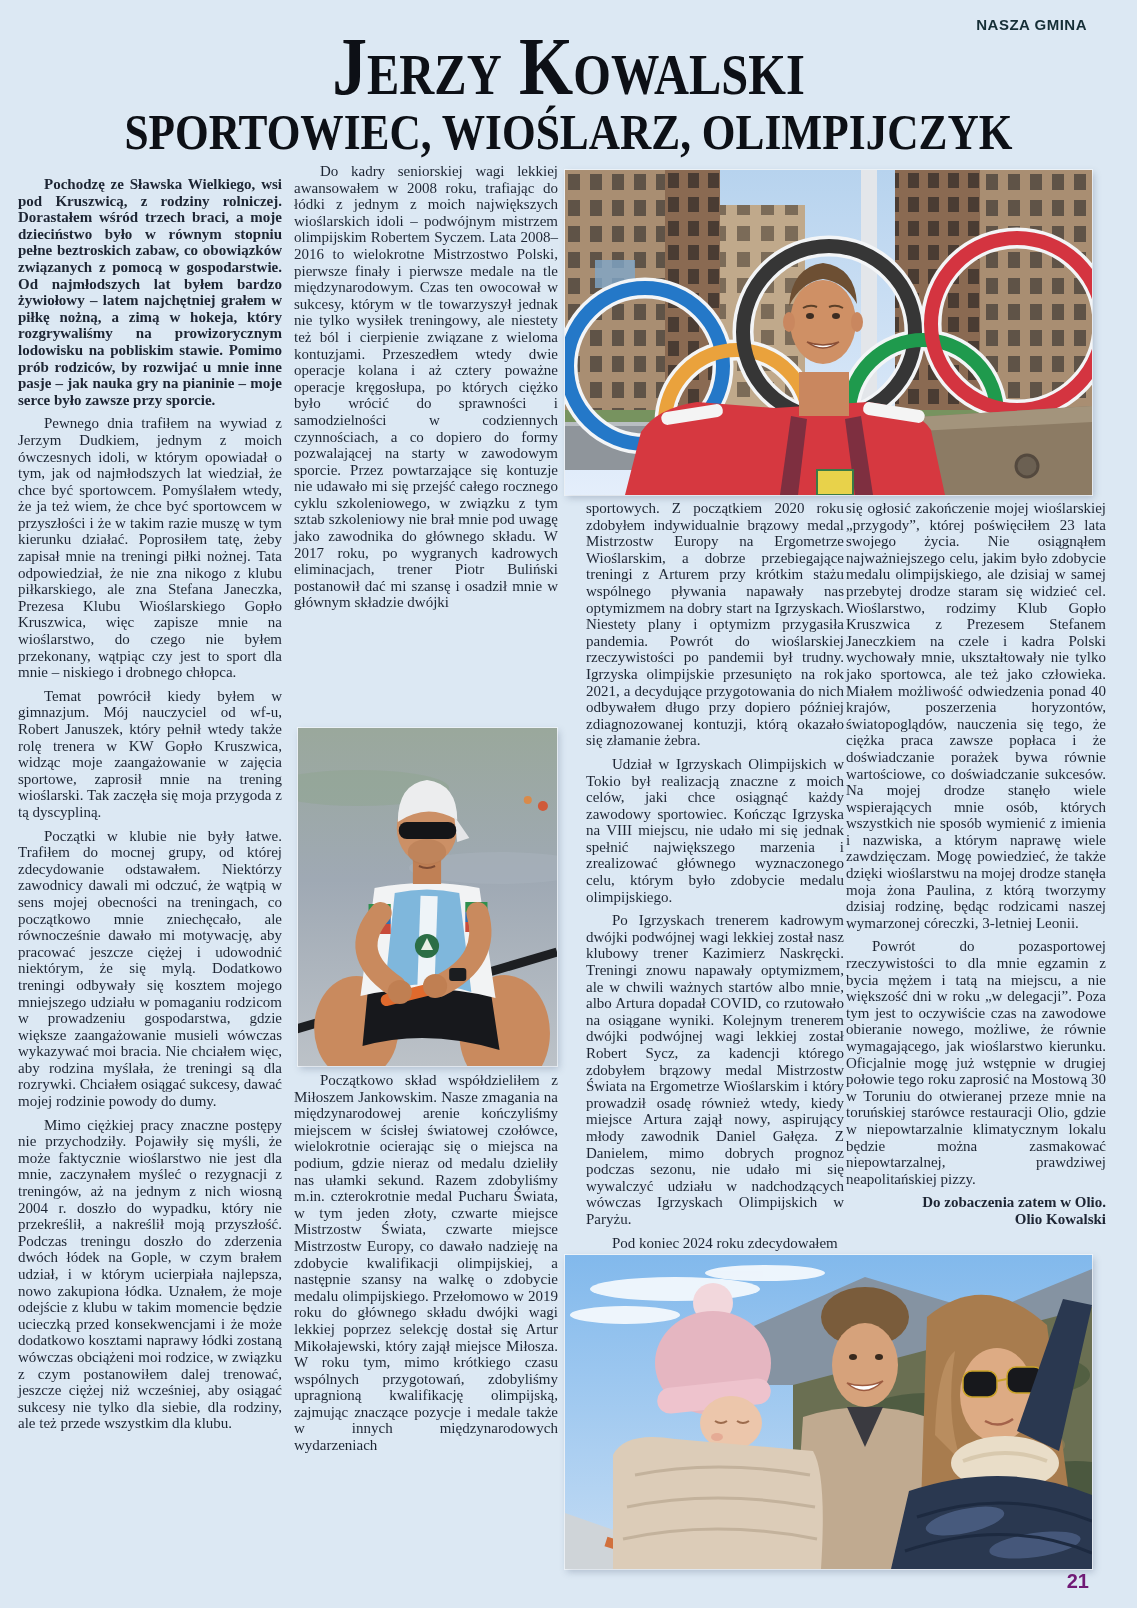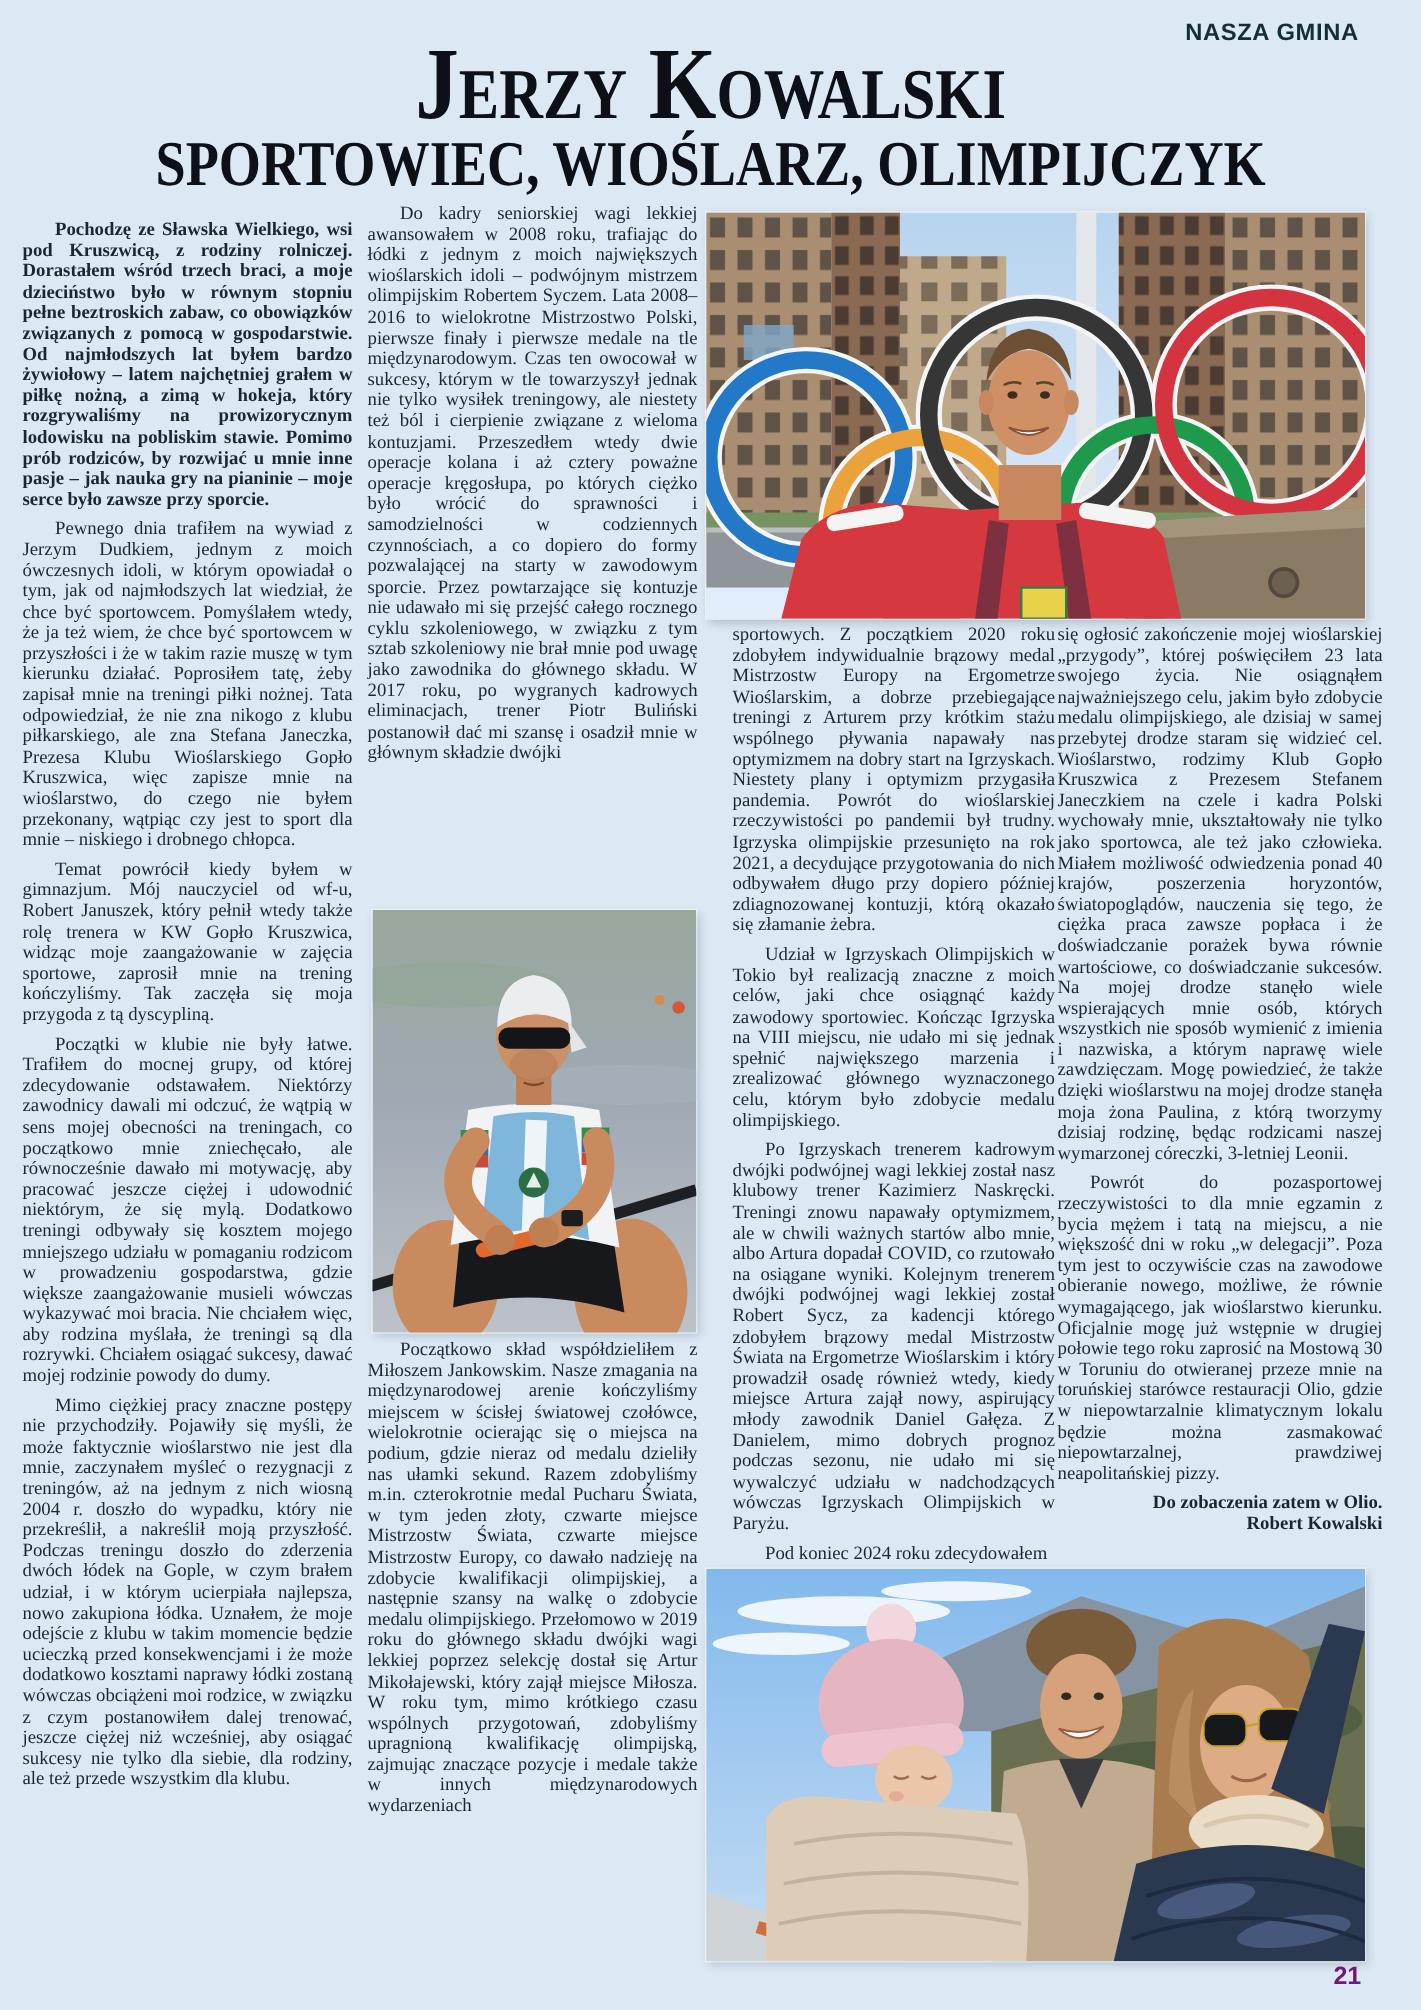--- a/index.html
+++ b/index.html
@@ -1,19 +1,19 @@
 <!DOCTYPE html>
 <html lang="pl"><head>
 <meta charset="utf-8">
 <style>
   html,body{margin:0;padding:0;}
   .page{position:relative;width:1137px;height:1608px;background:#dce8f3;overflow:hidden;
         color:#1d2533;font-family:"Liberation Serif","DejaVu Serif",serif;}
   .masthead{position:absolute;top:16px;right:50px;font-family:"Liberation Sans","DejaVu Sans",sans-serif;
-        font-weight:bold;font-size:19px;letter-spacing:.5px;color:#152e36;}
+        font-weight:bold;font-size:15px;letter-spacing:.5px;color:#152e36;}
   .title{position:absolute;top:26px;left:0;width:100%;text-align:center;margin:0;
         font-size:82px;line-height:82px;font-weight:bold;font-variant:small-caps;color:#0d1016;
         transform:scaleX(.85);transform-origin:50% 0;white-space:nowrap;}
   .subtitle{position:absolute;top:106px;left:0;width:100%;text-align:center;margin:0;
         font-size:51px;line-height:52px;font-weight:bold;color:#0d1016;
         transform:scaleX(.85);transform-origin:50% 0;white-space:nowrap;}
   .col{position:absolute;width:264px;}
   #col1{left:18px;top:176px;font-family:Liberation Serif, serif;}
   #col2a{left:294px;top:163px;}
   #col2b{left:294px;top:1072px;}
@@ -36,41 +36,41 @@
 
 <div class="page">
 
   <div class="masthead">NASZA GMINA</div>
   <h1 class="title">Jerzy Kowalski</h1>
   <h2 class="subtitle">SPORTOWIEC, WIOŚLARZ, OLIMPIJCZYK</h2>
 
   <div class="col" id="col1">
       <p class="para bold">Pochodzę ze Sławska Wielkiego, wsi pod Kruszwicą, z rodziny rolniczej. Dorastałem wśród trzech braci, a moje dzieciństwo było w równym stopniu pełne beztroskich zabaw, co obowiązków związanych z pomocą w gospodarstwie. Od najmłodszych lat byłem bardzo żywiołowy – latem najchętniej grałem w piłkę nożną, a zimą w hokeja, który rozgrywaliśmy na prowizorycznym lodowisku na pobliskim stawie. Pomimo prób rodziców, by rozwijać u mnie inne pasje – jak nauka gry na pianinie – moje serce było zawsze przy sporcie.</p>
       <p class="para">Pewnego dnia trafiłem na wywiad z Jerzym Dudkiem, jednym z moich ówczesnych idoli, w którym opowiadał o tym, jak od najmłodszych lat wiedział, że chce być sportowcem. Pomyślałem wtedy, że ja też wiem, że chce być sportowcem w przyszłości i że w takim razie muszę w tym kierunku działać. Poprosiłem tatę, żeby zapisał mnie na treningi piłki nożnej. Tata odpowiedział, że nie zna nikogo z klubu piłkarskiego, ale zna Stefana Janeczka, Prezesa Klubu Wioślarskiego Gopło Kruszwica, więc zapisze mnie na wioślarstwo, do czego nie byłem przekonany, wątpiąc czy jest to sport dla mnie – niskiego i drobnego chłopca.</p>
-      <p class="para">Temat powrócił kiedy byłem w gimnazjum. Mój nauczyciel od wf-u, Robert Januszek, który pełnił wtedy także rolę trenera w KW Gopło Kruszwica, widząc moje zaangażowanie w zajęcia sportowe, zaprosił mnie na trening kończyliśmy. Tak zaczęła się moja przygoda z tą dyscypliną.</p>
+      <p class="para">Temat powrócił kiedy byłem w gimnazjum. Mój nauczyciel od wf-u, Robert Januszek, który pełnił wtedy także rolę trenera w KW Gopło Kruszwica, widząc moje zaangażowanie w zajęcia sportowe, zaprosił mnie na trening wioślarski. Tak zaczęła się moja przygoda z tą dyscypliną.</p>
       <p class="para">Początki w klubie nie były łatwe. Trafiłem do mocnej grupy, od której zdecydowanie odstawałem. Niektórzy zawodnicy dawali mi odczuć, że wątpią w sens mojej obecności na treningach, co początkowo mnie zniechęcało, ale równocześnie dawało mi motywację, aby pracować jeszcze ciężej i udowodnić niektórym, że się mylą. Dodatkowo treningi odbywały się kosztem mojego mniejszego udziału w pomaganiu rodzicom w prowadzeniu gospodarstwa, gdzie większe zaangażowanie musieli wówczas wykazywać moi bracia. Nie chciałem więc, aby rodzina myślała, że treningi są dla rozrywki. Chciałem osiągać sukcesy, dawać mojej rodzinie powody do dumy.</p>
       <p class="para">Mimo ciężkiej pracy znaczne postępy nie przychodziły. Pojawiły się myśli, że może faktycznie wioślarstwo nie jest dla mnie, zaczynałem myśleć o rezygnacji z treningów, aż na jednym z nich wiosną 2004 r. doszło do wypadku, który nie przekreślił, a nakreślił moją przyszłość. Podczas treningu doszło do zderzenia dwóch łódek na Gople, w czym brałem udział, i w którym ucierpiała najlepsza, nowo zakupiona łódka. Uznałem, że moje odejście z klubu w takim momencie będzie ucieczką przed konsekwencjami i że może dodatkowo kosztami naprawy łódki zostaną wówczas obciążeni moi rodzice, w związku z czym postanowiłem dalej trenować, jeszcze ciężej niż wcześniej, aby osiągać sukcesy nie tylko dla siebie, dla rodziny, ale też przede wszystkim dla klubu.</p>
     </div>
   <div class="col" id="col2a">
       <p class="para">Do kadry seniorskiej wagi lekkiej awansowałem w 2008 roku, trafiając do łódki z jednym z moich największych wioślarskich idoli – podwójnym mistrzem olimpijskim Robertem Syczem. Lata 2008–2016 to wielokrotne Mistrzostwo Polski, pierwsze finały i pierwsze medale na tle międzynarodowym. Czas ten owocował w sukcesy, którym w tle towarzyszył jednak nie tylko wysiłek treningowy, ale niestety też ból i cierpienie związane z wieloma kontuzjami. Przeszedłem wtedy dwie operacje kolana i aż cztery poważne operacje kręgosłupa, po których ciężko było wrócić do sprawności i samodzielności w codziennych czynnościach, a co dopiero do formy pozwalającej na starty w zawodowym sporcie. Przez powtarzające się kontuzje nie udawało mi się przejść całego rocznego cyklu szkoleniowego, w związku z tym sztab szkoleniowy nie brał mnie pod uwagę jako zawodnika do głównego składu. W 2017 roku, po wygranych kadrowych eliminacjach, trener Piotr Buliński postanowił dać mi szansę i osadził mnie w głównym składzie dwójki</p>
     </div>
   <div class="col" id="col2b">
       <p class="para">Początkowo skład współdzieliłem z Miłoszem Jankowskim. Nasze zmagania na międzynarodowej arenie kończyliśmy miejscem w ścisłej światowej czołówce, wielokrotnie ocierając się o miejsca na podium, gdzie nieraz od medalu dzieliły nas ułamki sekund. Razem zdobyliśmy m.in. czterokrotnie medal Pucharu Świata, w tym jeden złoty, czwarte miejsce Mistrzostw Świata, czwarte miejsce Mistrzostw Europy, co dawało nadzieję na zdobycie kwalifikacji olimpijskiej, a następnie szansy na walkę o zdobycie medalu olimpijskiego. Przełomowo w 2019 roku do głównego składu dwójki wagi lekkiej poprzez selekcję dostał się Artur Mikołajewski, który zajął miejsce Miłosza. W roku tym, mimo krótkiego czasu wspólnych przygotowań, zdobyliśmy upragnioną kwalifikację olimpijską, zajmując znaczące pozycje i medale także w innych międzynarodowych wydarzeniach</p>
     </div>
   <div class="col" id="col3">
       <p class="para noindent">sportowych. Z początkiem 2020 roku zdobyłem indywidualnie brązowy medal Mistrzostw Europy na Ergometrze Wioślarskim, a dobrze przebiegające treningi z Arturem przy krótkim stażu wspólnego pływania napawały nas optymizmem na dobry start na Igrzyskach. Niestety plany i optymizm przygasiła pandemia. Powrót do wioślarskiej rzeczywistości po pandemii był trudny. Igrzyska olimpijskie przesunięto na rok 2021, a decydujące przygotowania do nich odbywałem długo przy dopiero później zdiagnozowanej kontuzji, którą okazało się złamanie żebra.</p>
       <p class="para">Udział w Igrzyskach Olimpijskich w Tokio był realizacją znaczne z moich celów, jaki chce osiągnąć każdy zawodowy sportowiec. Kończąc Igrzyska na VIII miejscu, nie udało mi się jednak spełnić największego marzenia i zrealizować głównego wyznaczonego celu, którym było zdobycie medalu olimpijskiego.</p>
       <p class="para">Po Igrzyskach trenerem kadrowym dwójki podwójnej wagi lekkiej został nasz klubowy trener Kazimierz Naskręcki. Treningi znowu napawały optymizmem, ale w chwili ważnych startów albo mnie, albo Artura dopadał COVID, co rzutowało na osiągane wyniki. Kolejnym trenerem dwójki podwójnej wagi lekkiej został Robert Sycz, za kadencji którego zdobyłem brązowy medal Mistrzostw Świata na Ergometrze Wioślarskim i który prowadził osadę również wtedy, kiedy miejsce Artura zajął nowy, aspirujący młody zawodnik Daniel Gałęza. Z Danielem, mimo dobrych prognoz podczas sezonu, nie udało mi się wywalczyć udziału w nadchodzących wówczas Igrzyskach Olimpijskich w Paryżu.</p>
       <p class="para">Pod koniec 2024 roku zdecydowałem</p>
     </div>
   <div class="col" id="col4">
       <p class="para noindent">się ogłosić zakończenie mojej wioślarskiej „przygody”, której poświęciłem 23 lata swojego życia. Nie osiągnąłem najważniejszego celu, jakim było zdobycie medalu olimpijskiego, ale dzisiaj w samej przebytej drodze staram się widzieć cel. Wioślarstwo, rodzimy Klub Gopło Kruszwica z Prezesem Stefanem Janeczkiem na czele i kadra Polski wychowały mnie, ukształtowały nie tylko jako sportowca, ale też jako człowieka. Miałem możliwość odwiedzenia ponad 40 krajów, poszerzenia horyzontów, światopoglądów, nauczenia się tego, że ciężka praca zawsze popłaca i że doświadczanie porażek bywa równie wartościowe, co doświadczanie sukcesów. Na mojej drodze stanęło wiele wspierających mnie osób, których wszystkich nie sposób wymienić z imienia i nazwiska, a którym naprawę wiele zawdzięczam. Mogę powiedzieć, że także dzięki wioślarstwu na mojej drodze stanęła moja żona Paulina, z którą tworzymy dzisiaj rodzinę, będąc rodzicami naszej wymarzonej córeczki, 3-letniej Leonii.</p>
       <p class="para">Powrót do pozasportowej rzeczywistości to dla mnie egzamin z bycia mężem i tatą na miejscu, a nie większość dni w roku „w delegacji”. Poza tym jest to oczywiście czas na zawodowe obieranie nowego, możliwe, że równie wymagającego, jak wioślarstwo kierunku. Oficjalnie mogę już wstępnie w drugiej połowie tego roku zaprosić na Mostową 30 w Toruniu do otwieranej przeze mnie na toruńskiej starówce restauracji Olio, gdzie w niepowtarzalnie klimatycznym lokalu będzie można zasmakować niepowtarzalnej, prawdziwej neapolitańskiej pizzy.</p>
       <p class="para bold right">Do zobaczenia zatem w Olio.</p>
-      <p class="para bold right">Robert Kowalski</p>
+      <p class="para bold right">Olio Kowalski</p>
     </div>
 
   <figure class="photo" id="photo-olympic">
     <svg viewBox="0 0 527 325" preserveAspectRatio="none">
       <defs>
         <linearGradient id="skyG" x1="0" y1="0" x2="0" y2="1">
           <stop offset="0" stop-color="#b7d3ee"></stop>
             <stop offset="1" stop-color="#e4eefb"></stop>
         </linearGradient>
         <pattern id="p1win" width="22" height="26" patternUnits="userSpaceOnUse">

